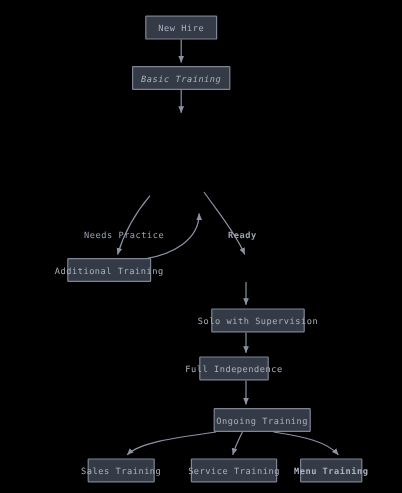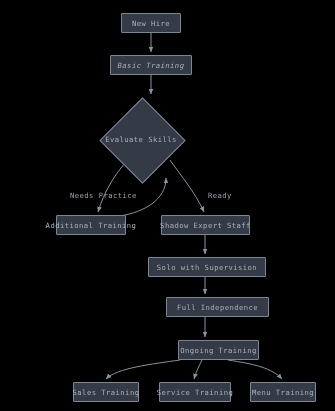--- a/index.html
+++ b/index.html
@@ -99,58 +99,51 @@
   </svg>
 
   <div class="node" style="left:121px; top:13px; width:60px;">
     <span>New Hire</span>
   </div>
 
   <div class="node" style="left:110px; top:55px; width:82px;font-style:italic;">
     <span>Basic Training</span>
   </div>
 
-  <div class="diamond-wrap" style="left:99px; top:97px; width:84px; height:84px;">
-    <div class="diamond-shape"></div>
-    <span class="diamond-label">Evaluate Skills</span>
-  </div>
 
   <div class="edge-label" style="left:70px; top:191px;text-align:right;">
     <span>Needs Practice</span>
   </div>
 
-  <div class="edge-label" style="left:208px; top:191px;">
+  <div class="edge-label" style="left:190px; top:191px;font-weight:bold;">
     <span>Ready</span>
   </div>
 
   <div class="node" style="left:56px; top:215px; width:70px;">
     <span>Additional Training</span>
   </div>
 
-  <div class="node" style="left:161px; top:215px; width:89px;">
-    <span>Shadow Expert Staff</span>
-  </div>
 
-  <div class="node" style="left:148px; top:257px; width:118px;">
+  <div class="node" style="left:176px; top:257px; width:78px;">
     <span>Solo with Supervision</span>
   </div>
 
-  <div class="node" style="left:166px; top:297px; width:103px;">
+  <div class="node" style="left:166px; top:297px; width:58px;">
     <span>Full Independence</span>
   </div>
 
   <div class="node" style="left:178px; top:340px; width:81px;">
     <span>Ongoing Training</span>
   </div>
 
-  <div class="node" style="left:73px; top:382px; width:66px;">
+  <div class="node" style="left:73px; top:382px; width:56px;">
     <span>Sales Training</span>
   </div>
 
   <div class="node" style="left:159px; top:382px; width:72px;">
     <span>Service Training</span>
   </div>
 
-  <div class="node" style="left:250px; top:382px; width:66px;">
+  <div class="node" style="left:250px; top:382px; width:52px;font-weight:bold;">
     <span>Menu Training</span>
   </div>
 
 </div>
 
 </body></html>

